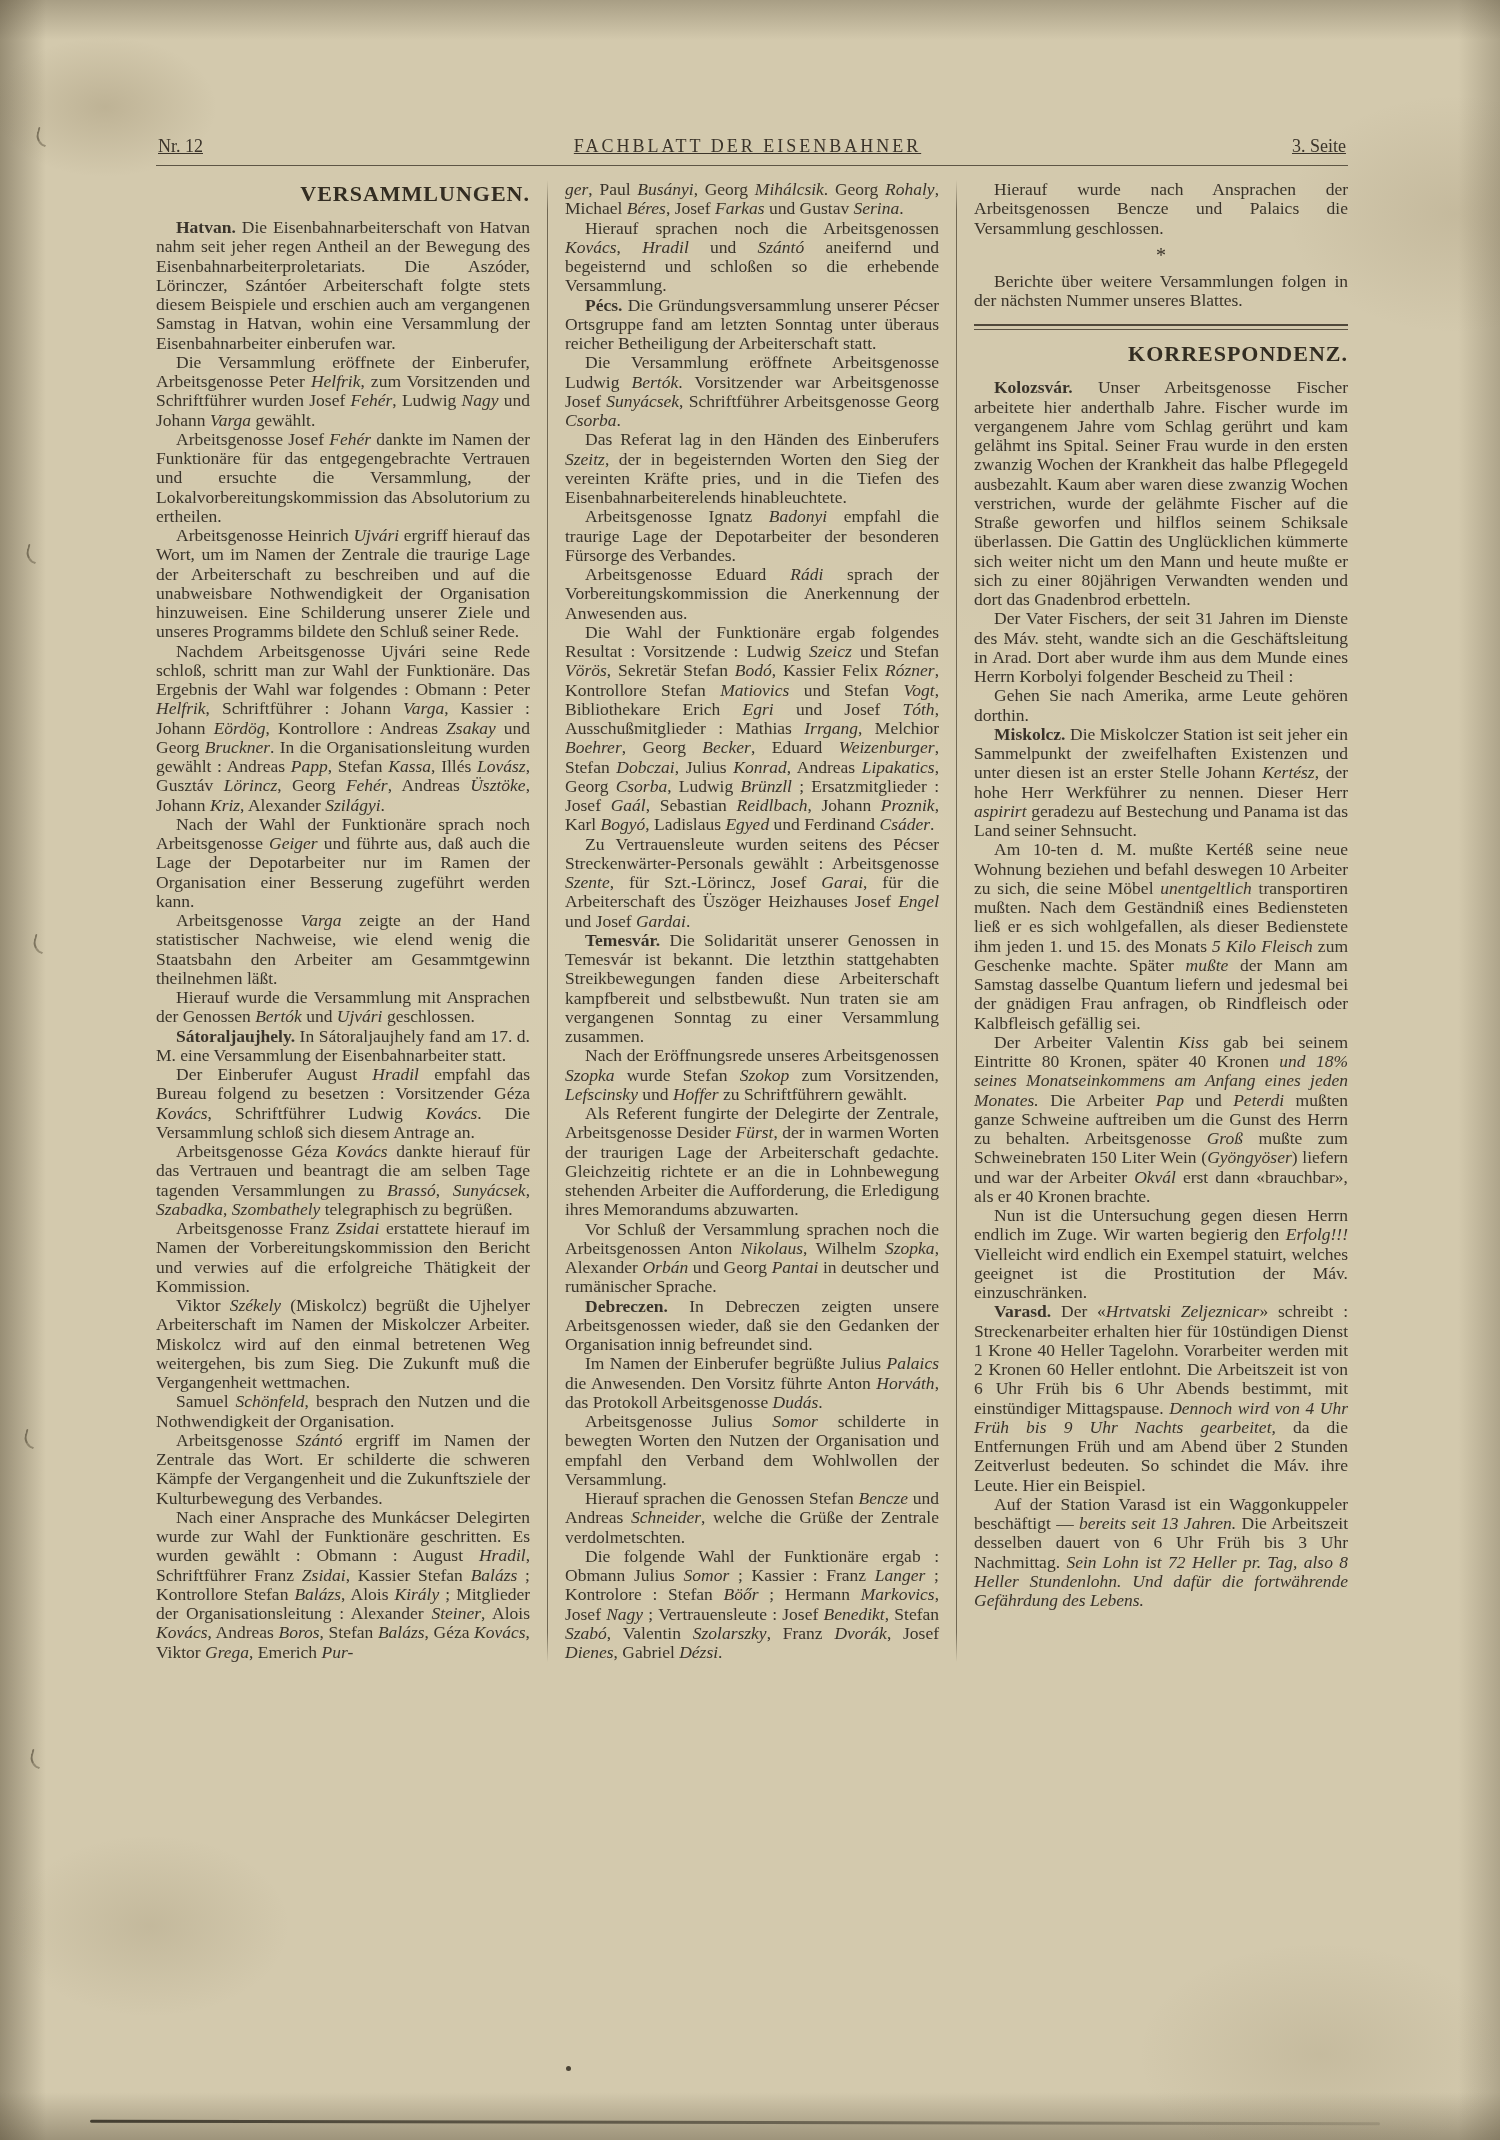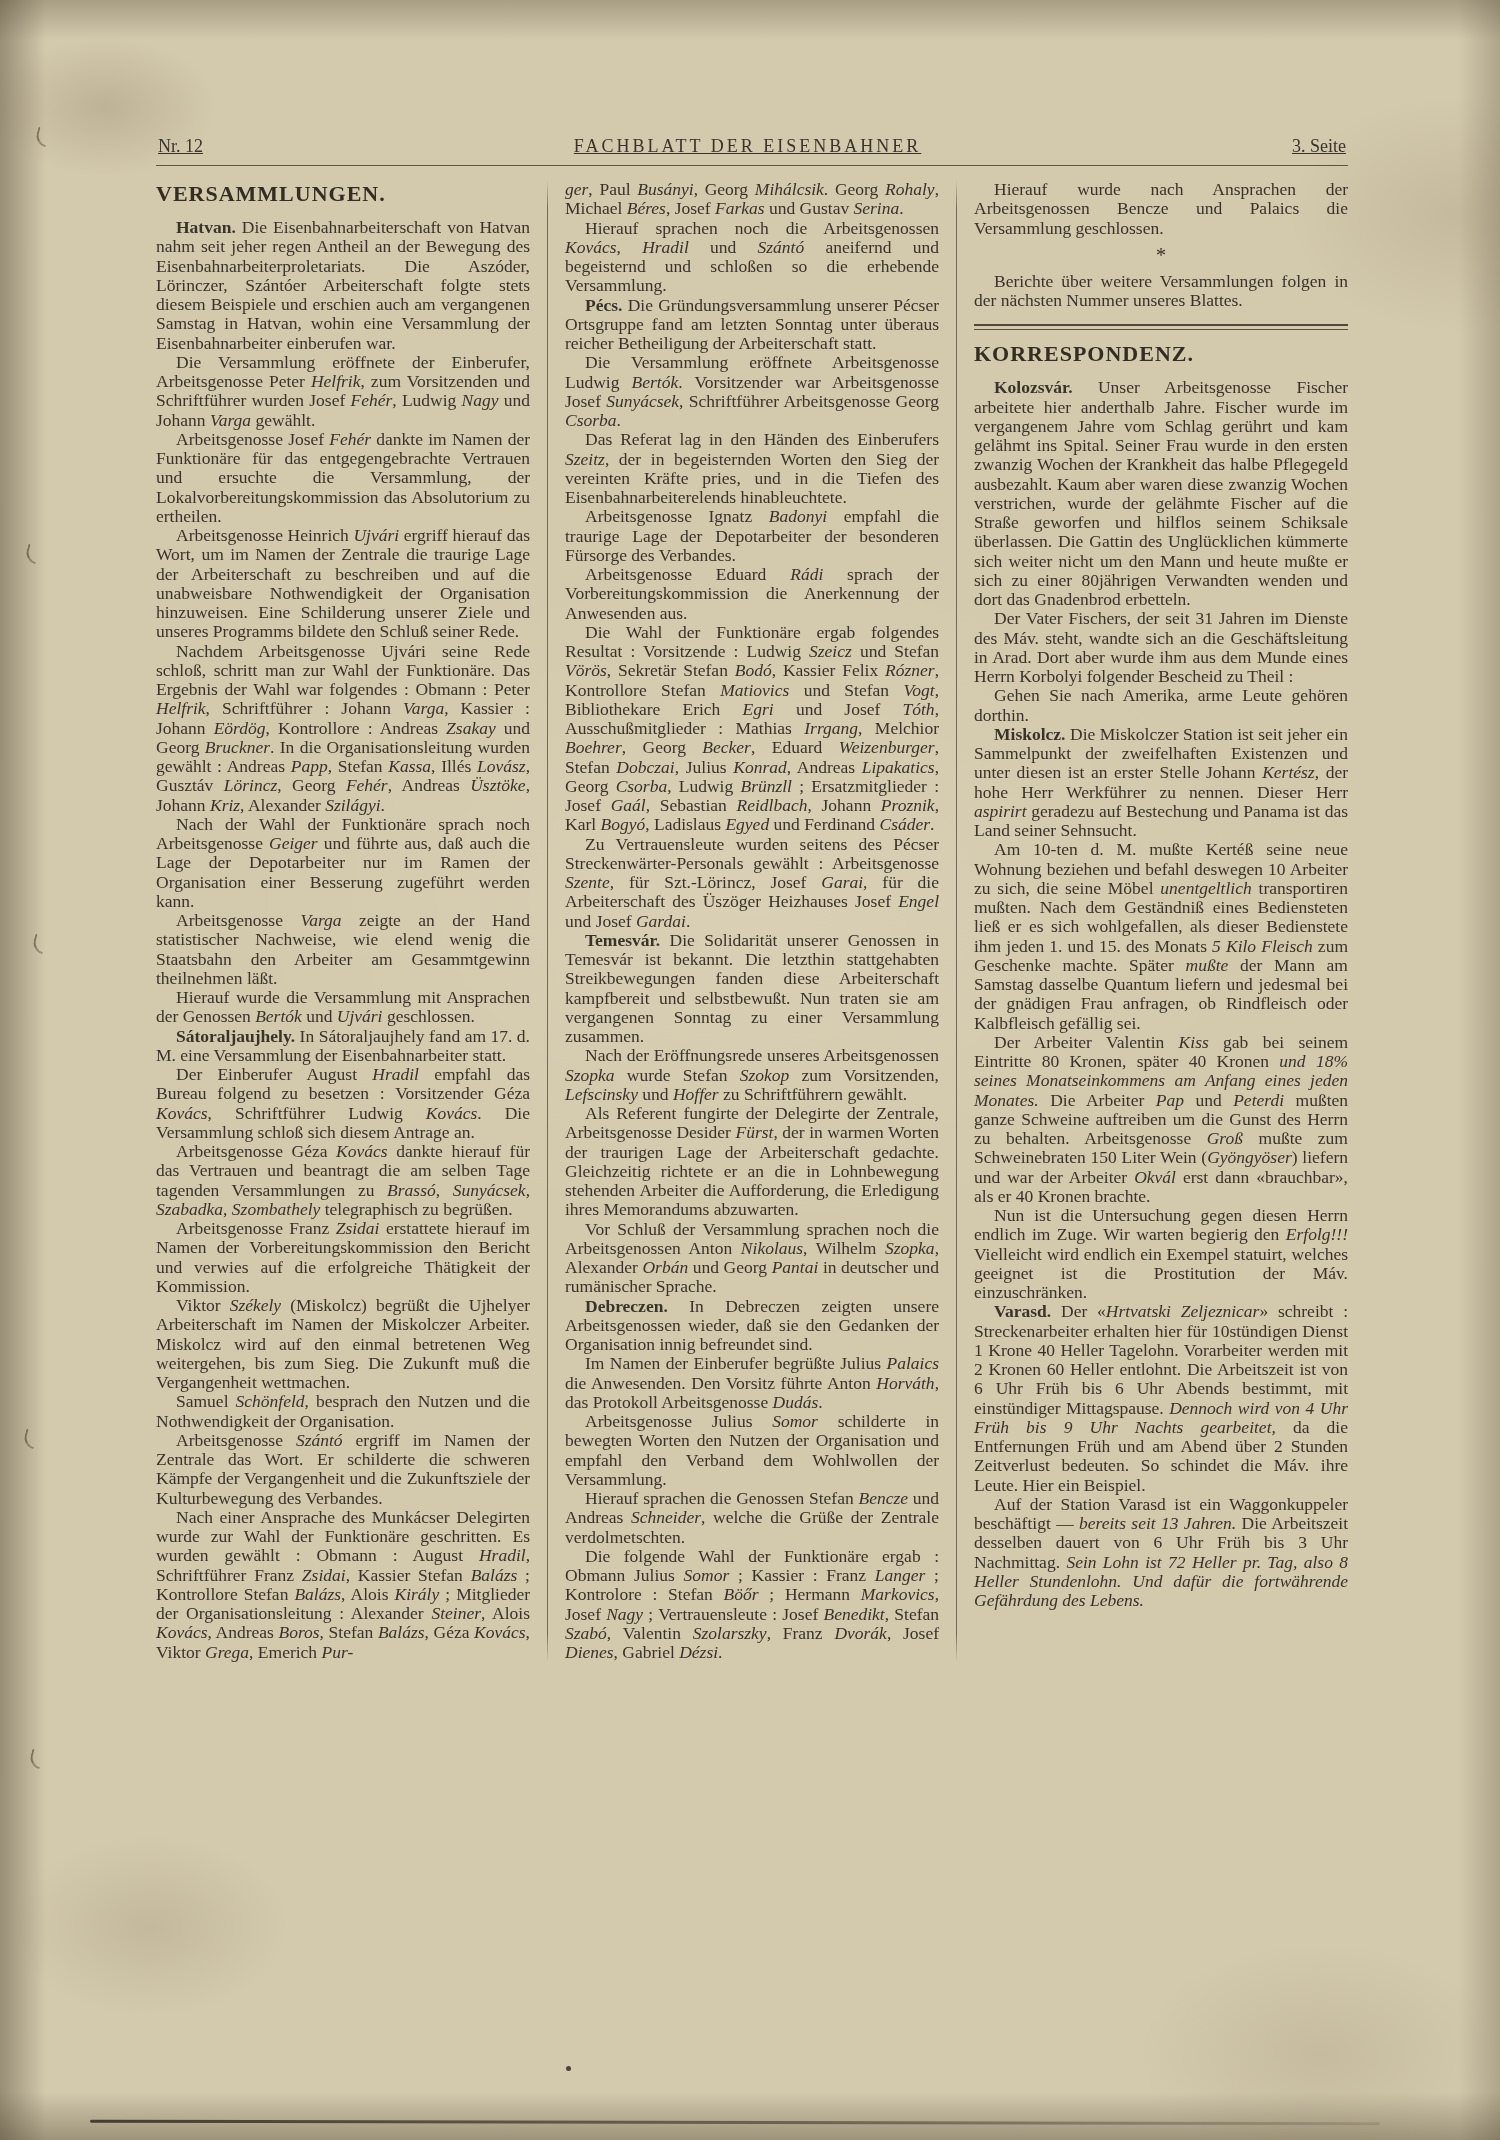--- a/index.html
+++ b/index.html
@@ -34,21 +34,21 @@
   .cols { display:flex; justify-content:space-between; align-items:stretch; color:#39332a; }
   .col {
     width:374px; font-size:17.5px; line-height:1.1;
     text-align:justify; hyphens:auto; overflow-wrap:break-word;
   }
   .vrule {
     width:1px;
     background:linear-gradient(180deg, rgba(70,62,46,0), rgba(70,62,46,.7) 2%, rgba(70,62,46,.7) 98%, rgba(70,62,46,0));
   }
   .col-heading {
-    font-size:22px; font-weight:700; text-align:left;
+    font-size:22px; font-weight:700; text-align:right;
     letter-spacing:1px; margin:2px 0 12px; color:#332d22;
   }
   .para { margin:0; text-indent:20px; }
   .para.noindent { text-indent:0; }
   .para.all-italic { }
   .lead { font-weight:700; }
   .asterisk-sep { text-align:center; font-size:20px; line-height:1.1; margin:6px 0 6px; }
   .double-rule {
     height:6px; margin:14px 0 12px;
     border-top:2.5px solid rgba(58,50,38,.85);

